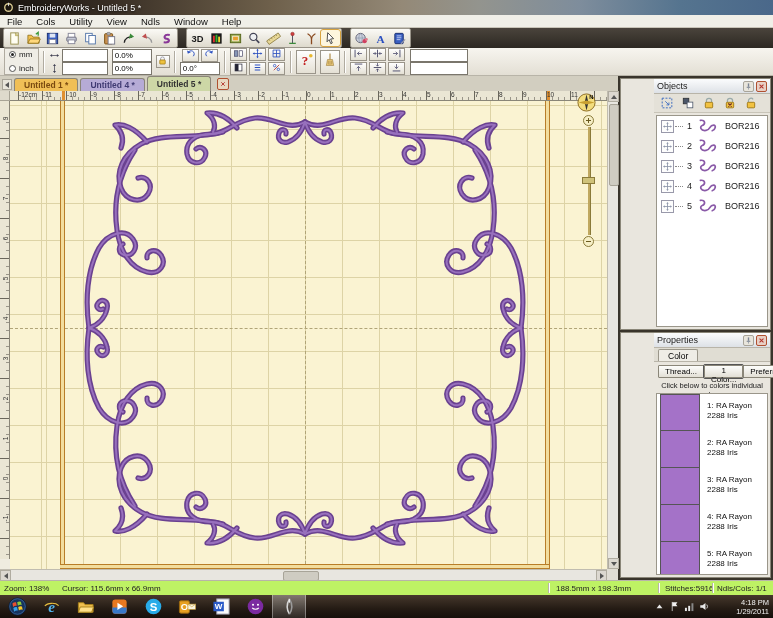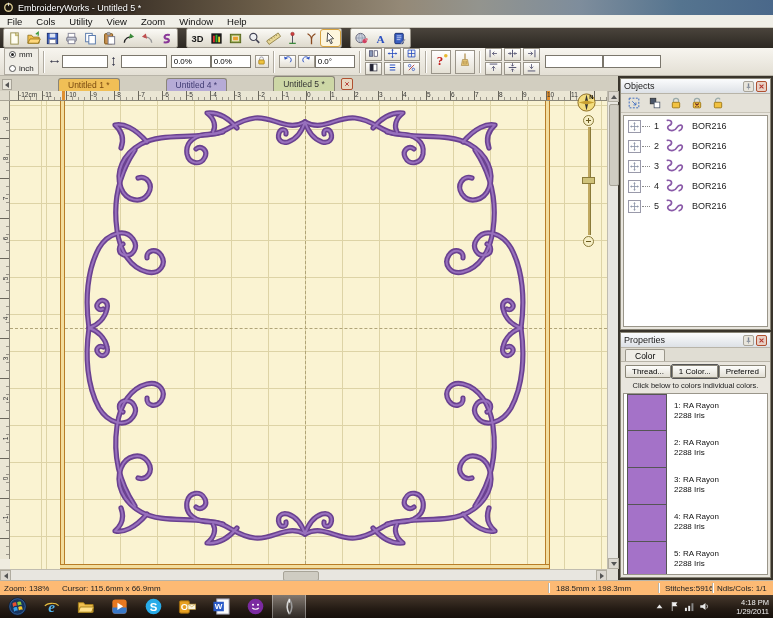--- a/index.html
+++ b/index.html
@@ -21,21 +21,21 @@
   .tb-group{display:flex;align-items:center;background:linear-gradient(#fbfaf6,#dedacd);
     border:1px solid #9a958a;border-radius:2px;height:18px;padding:0 1px;}
   .tb-btn{width:19px;height:16px;border:none;background:transparent;display:flex;align-items:center;justify-content:center;padding:0;}
   .tb-btn.active{background:#fdf6dd;outline:1px solid #d8a440;border-radius:2px;}
   .tb-btn svg{width:15px;height:15px;}
   
   #toolbar2{position:absolute;top:48px;height:28px;width:100%;box-sizing:border-box;
     background:linear-gradient(#f7f5ef,#e3dfd4);border-bottom:1px solid #b8b4a8;
     display:flex;align-items:center;gap:4px;padding:0 4px;}
   .vsep{width:1px;height:22px;background:#b0aba0;border-right:1px solid #fff;}
-  .tb2-col{display:flex;flex-direction:row;gap:0;}
+  .tb2-col{display:flex;flex-direction:column;gap:0;}
   .tb2-row{display:flex;align-items:center;gap:2px;}
   .tb-input{height:11px;font-size:8px;padding:0 2px;border:1px solid #7a766c;background:#fff;font-family:inherit;}
   .w40{width:40px}.w36{width:34px}.w52{width:52px}
   .units{border:1px solid #b0aba0;background:#efede6;padding:1px 4px;display:flex;flex-direction:column;gap:5px;}
   .radio-row{display:flex;align-items:center;gap:3px;font-size:8px;color:#222;}
   .radio{width:7px;height:7px;border-radius:50%;border:1px solid #555;background:#fff;position:relative;box-sizing:border-box;}
   .radio.on::after{content:"";position:absolute;left:1px;top:1px;width:3px;height:3px;border-radius:50%;background:#222;}
   .mini-btn{width:17px;height:13px;border:1px solid #9a958a;background:linear-gradient(#fff,#e4e0d4);
     display:flex;align-items:center;justify-content:center;padding:0;}
   .mini-btn svg{width:11px;height:11px;}
@@ -44,22 +44,22 @@
   .tb2-grid{display:grid;grid-template-columns:repeat(3,18px);grid-auto-rows:13px;gap:1px;}
   .big-btn{width:20px;height:24px;border:1px solid #9a958a;background:linear-gradient(#fff,#e4e0d4);
     display:flex;align-items:center;justify-content:center;padding:0;}
   .big-btn svg{width:16px;height:18px;}
   .lockbtn{width:14px;height:13px;align-self:center;}
   
   #tabstrip{position:absolute;top:76px;height:15px;width:618px;background:#d2cec0;display:flex;align-items:flex-end;padding-left:2px;gap:2px;box-sizing:border-box;}
   .tab-nav{width:10px;height:11px;background:#e8e5da;border:1px solid #a8a498;display:flex;align-items:center;justify-content:center;margin-bottom:1px;box-sizing:border-box;}
   .tri-left{width:0;height:0;border-top:3px solid transparent;border-bottom:3px solid transparent;border-right:4px solid #555;}
   #tabs-row{display:flex;align-items:flex-end;gap:2px;}
-  .tab{height:13px;padding:0 9px;font-size:8.5px;font-weight:normal;display:flex;align-items:center;
-    border:1px solid #8a8578;border-bottom:none;border-radius:3px 3px 0 0;box-sizing:border-box;margin-left:44px;}
+  .tab{height:13px;padding:0 9px;font-size:8.5px;font-weight:bold;display:flex;align-items:center;
+    border:1px solid #8a8578;border-bottom:none;border-radius:3px 3px 0 0;box-sizing:border-box;}
   .tab.active{height:15px;}
   .tab-close{width:12px;height:12px;margin-left:4px;margin-bottom:1px;background:#e8d8c0;border:1px solid #b05030;
     border-radius:2px;display:flex;align-items:center;justify-content:center;box-sizing:border-box;}
   .tab-close svg{width:8px;height:8px;}
   
   #workspace{position:absolute;top:91px;left:0;width:773px;height:489px;}
   #canvas-area{position:absolute;left:0;top:0;width:618px;height:489px;background:#efece0;}
   #ruler-corner{position:absolute;left:0;top:0;width:10px;height:10px;background:#dedacc;border-right:1px solid #a8a496;border-bottom:1px solid #a8a496;box-sizing:border-box;}
   #ruler-top{position:absolute;left:10px;top:0;width:597px;height:10px;background-color:#eae6d4;border-bottom:1px solid #8a8678;box-sizing:border-box;
     background-image:repeating-linear-gradient(90deg,#6a675c 0 1px,transparent 1px 24px),repeating-linear-gradient(90deg,#9a968a 0 1px,transparent 1px 6px);
@@ -93,21 +93,21 @@
   .tri-up{width:0;height:0;border-left:3px solid transparent;border-right:3px solid transparent;border-bottom:4px solid #555;}
   .tri-down{width:0;height:0;border-left:3px solid transparent;border-right:3px solid transparent;border-top:4px solid #555;}
   .tri-l{width:0;height:0;border-top:3px solid transparent;border-bottom:3px solid transparent;border-right:4px solid #555;}
   .tri-r{width:0;height:0;border-top:3px solid transparent;border-bottom:3px solid transparent;border-left:4px solid #555;}
   .vthumb{position:absolute;left:1px;top:13px;width:8px;height:80px;background:#cfccc2;border:1px solid #a8a498;border-radius:2px;}
   #hscroll{position:absolute;left:0;bottom:0;width:607px;height:11px;background:#e8e6e0;border-top:1px solid #c0bcb0;box-sizing:border-box;}
   .hthumb{position:absolute;left:283px;top:1px;width:34px;height:8px;background:#cfccc2;border:1px solid #a8a498;border-radius:2px;}
   #scroll-corner{position:absolute;right:0;bottom:0;width:11px;height:11px;background:#e0ddd4;}
   
   #panels{position:absolute;left:620px;top:78px;width:151px;}
-  .panel{background:#e9e6de;border:1px solid #8a8678;box-sizing:border-box;display:flex;flex-direction:column;}
+  .panel{background:#e9e6de;border:1px solid #8a8678;box-sizing:border-box;display:flex;flex-direction:column;padding-left:33px;}
   #objects-panel{height:252px;}
   #properties-panel{height:246px;margin-top:2px;}
   .panel-header{height:14px;background:linear-gradient(#fbfcfd,#dde1e6);border-bottom:1px solid #b8b4a8;
     display:flex;align-items:center;justify-content:space-between;padding:0 3px;font-size:9px;color:#222;flex:none;}
   .ph-btns{display:flex;gap:2px;}
   .ph-btn{width:11px;height:11px;display:flex;align-items:center;justify-content:center;border:1px solid #a8a49a;background:#e8e5dc;border-radius:2px;box-sizing:border-box;}
   .ph-btn.close{background:#e8cfc4;border-color:#b05030;}
   .ph-btn svg{width:9px;height:9px;}
   .panel-tools{height:18px;display:flex;align-items:center;gap:3px;padding:0 4px;background:#e4e1d8;border-bottom:1px solid #c8c4b8;flex:none;}
   .panel-tool{width:18px;height:15px;border:none;background:transparent;display:flex;align-items:center;justify-content:center;padding:0;}
@@ -125,21 +125,21 @@
   .ptab{height:12px;padding:0 9px;font-size:8.5px;background:#efede6;border:1px solid #9a968a;border-bottom:none;border-radius:2px 2px 0 0;display:flex;align-items:center;box-sizing:border-box;margin-top:29px;}
   .prop-btn-row{height:17px;display:flex;align-items:center;justify-content:space-between;padding:1px 4px;flex:none;}
   .prop-btn{font-size:8px;height:13px;padding:0 6px;border:1px solid #8a8678;background:linear-gradient(#fdfdfb,#e2dfd5);border-radius:1px;font-family:inherit;}
   .prop-btn.default{outline:1px solid #555;}
   .prop-caption{font-size:7.5px;text-align:center;height:10px;color:#222;flex:none;}
   .color-row{display:flex;cursor:pointer;}
   .color-swatch{width:40px;height:38px;margin-left:3px;margin-top:-1px;border:1px solid #555;box-sizing:border-box;flex:none;}
   .color-row:first-child .color-swatch{height:37px;margin-top:0;}
   .color-text{margin-left:7px;font-size:8px;line-height:10px;padding-top:7px;color:#111;}
   
-  #statusbar{position:absolute;top:580px;height:20px;width:100%;background:#fdba74;border-top:1px solid #b8b4a8;box-sizing:border-box;font-size:8px;color:#222;}
+  #statusbar{position:absolute;top:580px;height:20px;width:100%;background:#bef264;border-top:1px solid #b8b4a8;box-sizing:border-box;font-size:8px;color:#222;}
   .sb-text{position:absolute;top:3px;white-space:nowrap;}
   .sb-sep{position:absolute;top:2px;height:10px;width:1px;background:#b8b4a8;border-right:1px solid #fff;}
   
   #taskbar{position:absolute;top:595px;height:23px;width:100%;background:linear-gradient(#46382c,#241b14 60%,#16100b);display:flex;align-items:center;}
   #tb-apps{display:flex;align-items:center;height:100%;}
   .tb-app{width:34px;height:23px;display:flex;align-items:center;justify-content:center;box-sizing:border-box;}
   .tb-app svg{width:19px;height:19px;}
   .tb-app.active{background:linear-gradient(rgba(255,255,255,.32),rgba(255,255,255,.1));border-left:1px solid rgba(255,255,255,.35);border-right:1px solid rgba(255,255,255,.35);}
   #tb-tray{position:absolute;right:62px;display:flex;align-items:center;gap:2px;}
   .tray-ico{width:13px;height:13px;display:inline-flex;}
@@ -159,21 +159,21 @@
         </svg>
       </span>
     <span>EmbroideryWorks - Untitled 5 *</span>
   </div>
 
   <div id="menubar">
       <span class="menu-item">File</span>
       <span class="menu-item">Cols</span>
       <span class="menu-item">Utility</span>
       <span class="menu-item">View</span>
-      <span class="menu-item">Zoom</span>
+      <span class="menu-item">Ndls</span>
       <span class="menu-item">Window</span>
       <span class="menu-item">Help</span>
     </div>
 
   <div id="toolbar1">
       <div class="tb-group">
         <button class="tb-btn">
           <svg viewBox="0 0 16 16">
             <rect x="4" y="2" width="8" height="12" fill="#fffef2" stroke="#99904f"></rect>
             <path d="M9 2 l3 3 h-3 z" fill="#ecd87c" stroke="#99904f" stroke-width="0.6"></path>

